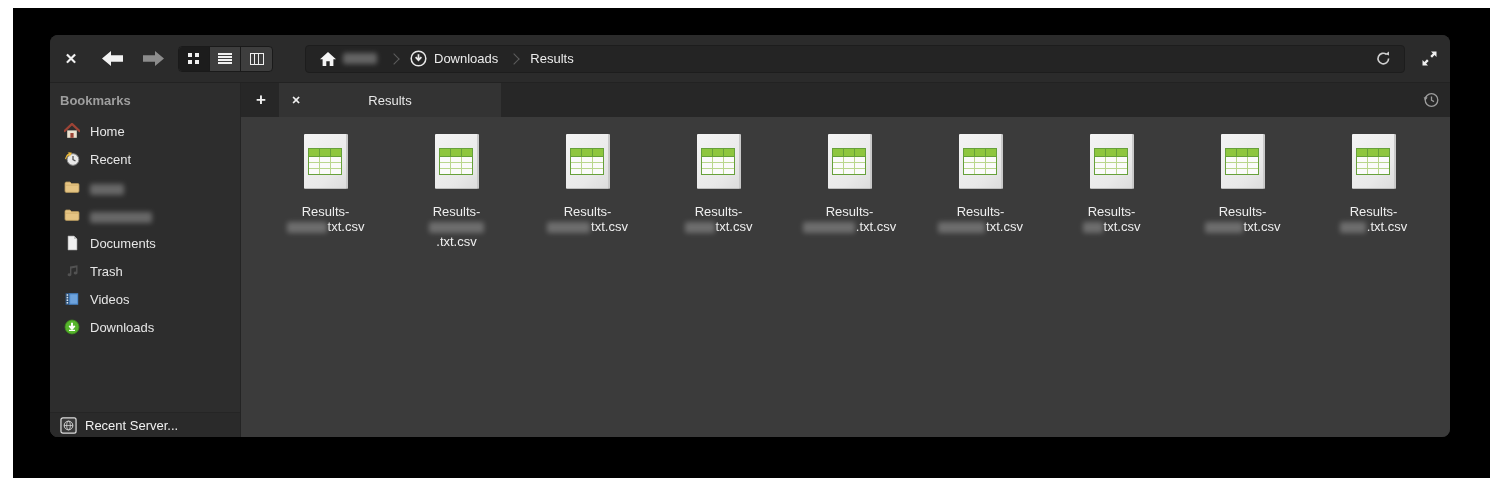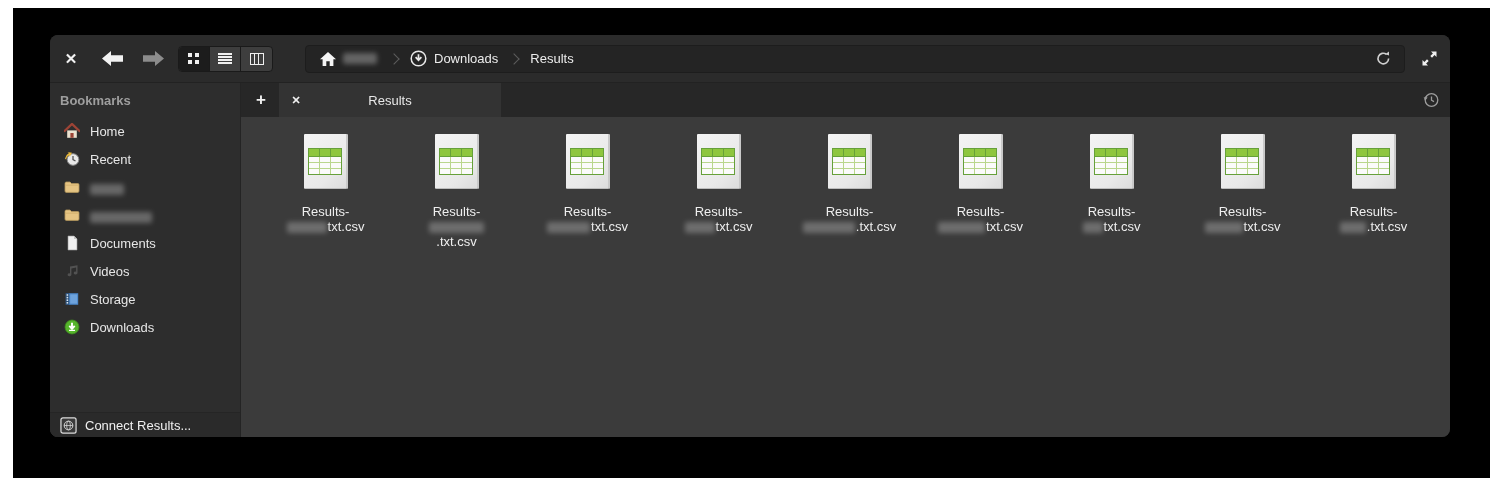--- a/index.html
+++ b/index.html
@@ -196,35 +196,35 @@
             <path d="M4 1 H10 L13 4 V15 H4 Z" fill="#f0f0f0" stroke="#9a9a9a" stroke-width="0.6"></path>
             <path d="M10 1 V4 H13 Z" fill="#c4c4c4"></path>
           </svg>
           <span>Documents</span>
         </div>
 
         <div class="sb-item">
           <svg width="16" height="16" viewBox="0 0 16 16">
             <path d="M6 3.5 L13.5 2.2 V10 a1.9 1.4 0 1 1 -1.4 -1.35 V4.4 L7.4 5.5 V11.8 a1.9 1.4 0 1 1 -1.4 -1.35 Z" fill="#525252"></path>
           </svg>
-          <span>Videos</span>
+          <span>Trash</span>
         </div>
 
 
         <div class="sb-item">
           <svg width="16" height="16" viewBox="0 0 16 16">
             <rect x="1.8" y="2.2" width="12.4" height="11.6" fill="#4a86c8"></rect>
             <rect x="1.8" y="2.2" width="3.4" height="11.6" fill="#2b4e75"></rect>
             <rect x="2.6" y="3.2" width="1.6" height="1.6" fill="#d8e4f0"></rect>
             <rect x="2.6" y="5.8" width="1.6" height="1.6" fill="#d8e4f0"></rect>
             <rect x="2.6" y="8.4" width="1.6" height="1.6" fill="#d8e4f0"></rect>
             <rect x="2.6" y="11" width="1.6" height="1.6" fill="#d8e4f0"></rect>
             <rect x="6.2" y="3.4" width="7" height="9.2" fill="#6ea3dc"></rect>
           </svg>
-          <span>Storage</span>
+          <span>Videos</span>
         </div>
 
         <div class="sb-item">
           <svg width="16" height="16" viewBox="0 0 16 16">
             <circle cx="8" cy="8" r="7" fill="#56b42c"></circle>
             <circle cx="8" cy="8" r="7" fill="none" stroke="#3e8a1e" stroke-width="0.8"></circle>
             <path d="M8 3.8 v4.6 M5.3 6.9 L8 9.8 L10.7 6.9" fill="none" stroke="#ffffff" stroke-width="1.9"></path>
             <path d="M5 11.4 h6" stroke="#ffffff" stroke-width="1.4"></path>
           </svg>
           <span>Downloads</span>
@@ -232,21 +232,21 @@
 
 
 
         <div class="sb-bottom">
           <svg width="17" height="17" viewBox="0 0 18 18">
             <rect x="1" y="1" width="16" height="16" rx="2" fill="#3a3a3a" stroke="#dcdcdc" stroke-width="1.3"></rect>
             <circle cx="9" cy="9" r="4.6" fill="none" stroke="#dcdcdc" stroke-width="1"></circle>
             <ellipse cx="9" cy="9" rx="2" ry="4.6" fill="none" stroke="#dcdcdc" stroke-width="0.8"></ellipse>
             <path d="M4.4 9 H13.6" stroke="#dcdcdc" stroke-width="0.8"></path>
           </svg>
-          <span>Connect Results...</span>
+          <span>Recent Server...</span>
         </div>
       </div>
 
       <div class="main">
         <div class="tabbar">
           <div class="newtab-btn">+</div>
           <div class="tab">
             <span class="tab-close">✕</span>
             <span class="tab-label">Results</span>
           </div>

